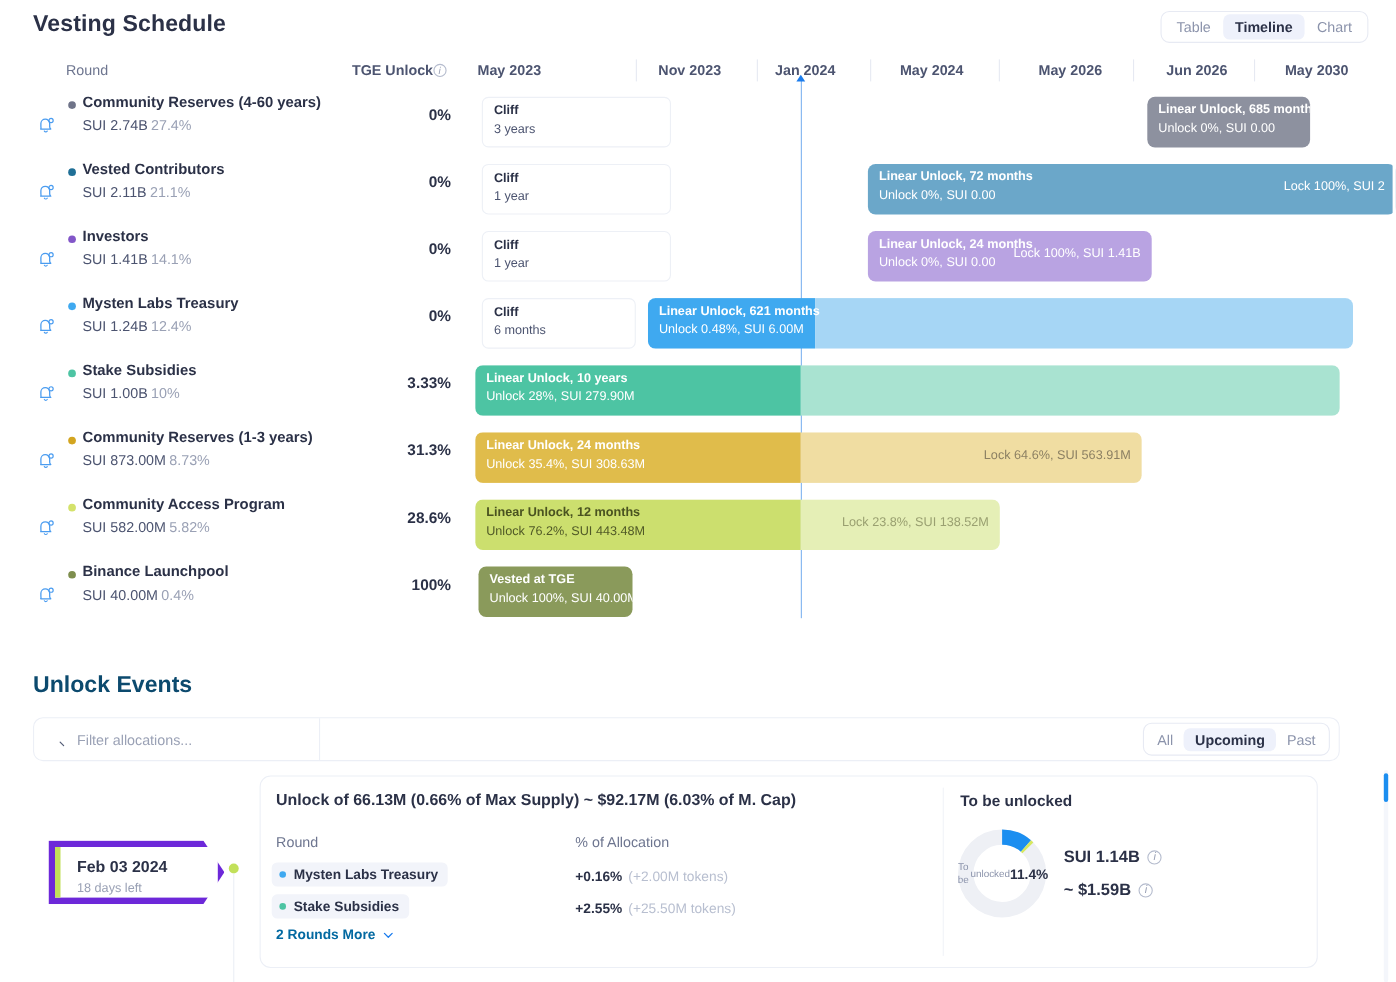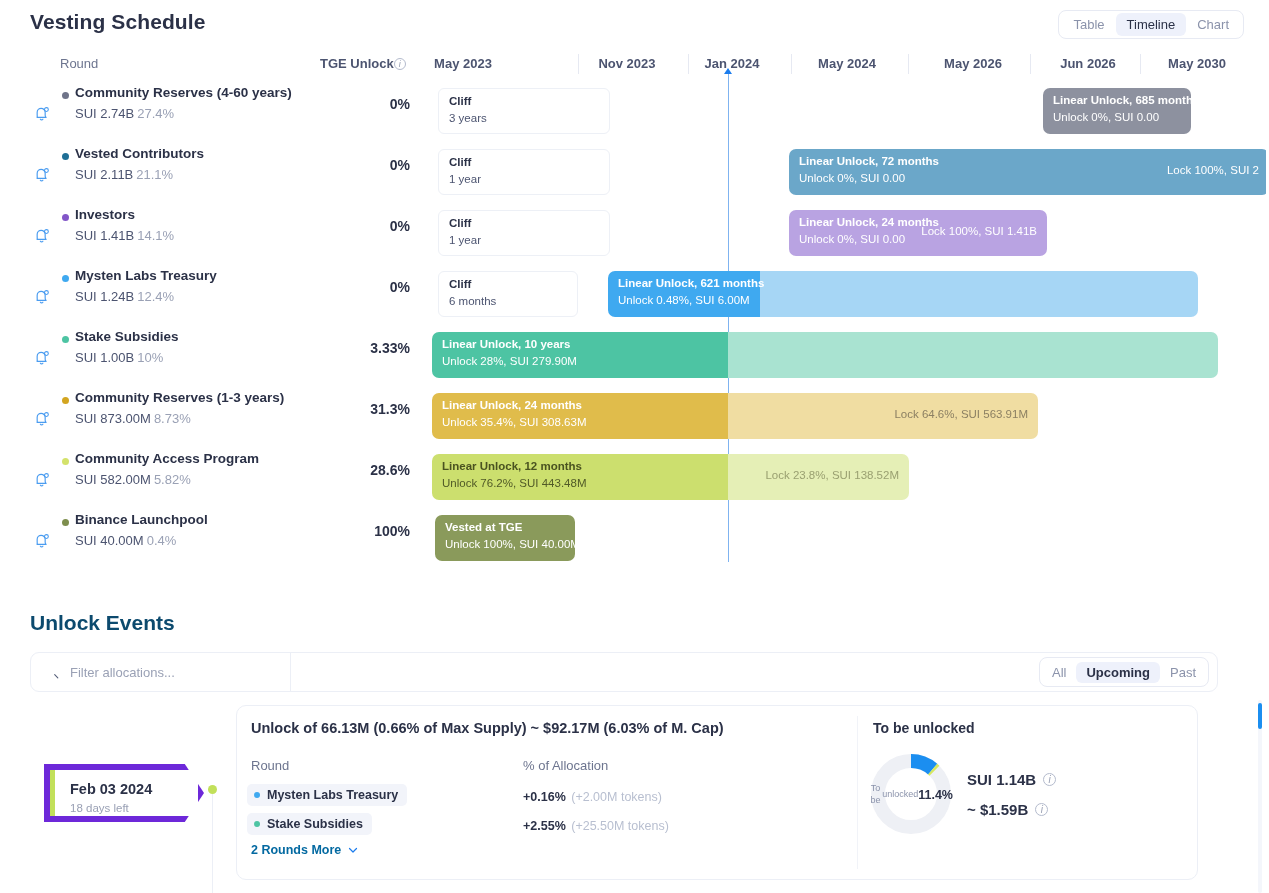--- a/index.html
+++ b/index.html
@@ -20,21 +20,21 @@
   .seg-toggle {
     position: absolute; top: 10px; right: 25px;
     display: flex; align-items: center;
     background: #fff; border: 1px solid #e7eaf3; border-radius: 8px;
     padding: 3px; height: 29px;
   }
   .seg-toggle .seg {
     font-size: 13px; padding: 3px 11px; border-radius: 6px;
     color: #8b93ab; cursor: pointer; line-height: 17px; white-space: nowrap;
   }
-  .seg-toggle .seg.active { background: #eef1fb; color: #2b3147; font-weight: 400; }
+  .seg-toggle .seg.active { background: #eef1fb; color: #2b3147; font-weight: 700; }
 
   
   .tl-head { position: absolute; left:0; top: 52px; width: 1269px; height: 26px; }
   .tl-head .round-lbl {
     position:absolute; left: 60px; top: 4px; font-size: 13px; color: #6d758f;
   }
   .tl-head .tge-lbl {
     position:absolute; left: 320px; top: 4px; font-size: 13px; color: #4c5470;
     font-weight: 700; display:flex; align-items:center; gap:0;
   }
@@ -317,21 +317,21 @@
       <div class="legend-dot" style="background:#3fa9f0"></div>
       <div class="rname">Mysten Labs Treasury</div>
       <div class="rsub">
         <span>SUI 1.24B</span><span class="pct">12.4%</span>
       </div>
       <div class="tge">0%</div>
       <div class="cliff" style="left:438px;width:140px">
         <div class="c1">Cliff</div>
         <div class="c2">6 months</div>
       </div>
-      <div class="bar" style="left:608px;width:590px">
+      <div class="bar" style="left:589px;width:641px">
         <div class="seg-dark" style="width:152px;background:#3fa9f0"></div>
         <div class="seg-light" style="left:152px;background:#a6d6f5"></div>
         <div class="t1">Linear Unlock, 621 months</div>
         <div class="t2">Unlock 0.48%, SUI 6.00M</div>
       </div>
     </div>
 
     <div class="row" style="top:244px">
       <svg class="bell" viewBox="0 0 24 24" fill="none">
         <path d="M6 16h11a3.3 3.3 0 0 1-1.2-2.5V10a4.8 4.8 0 0 0-9.6 0v3.5A3.3 3.3 0 0 1 6 16z" stroke="#4a9cf0" stroke-width="1.4" stroke-linejoin="round"></path>

